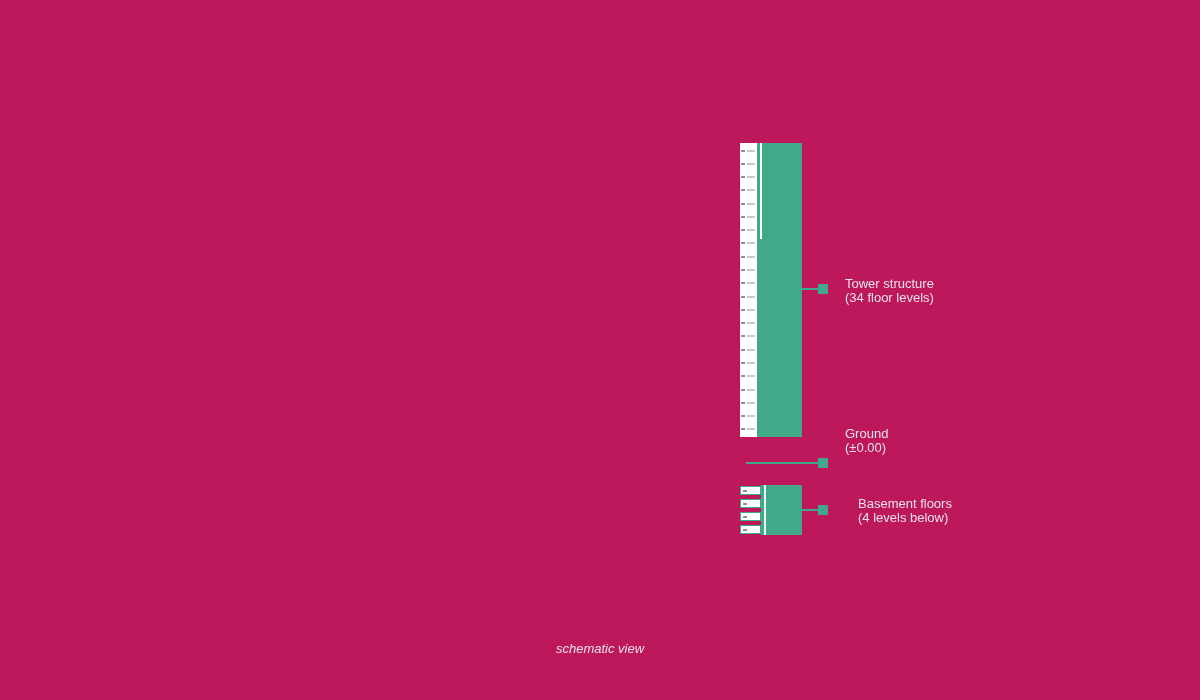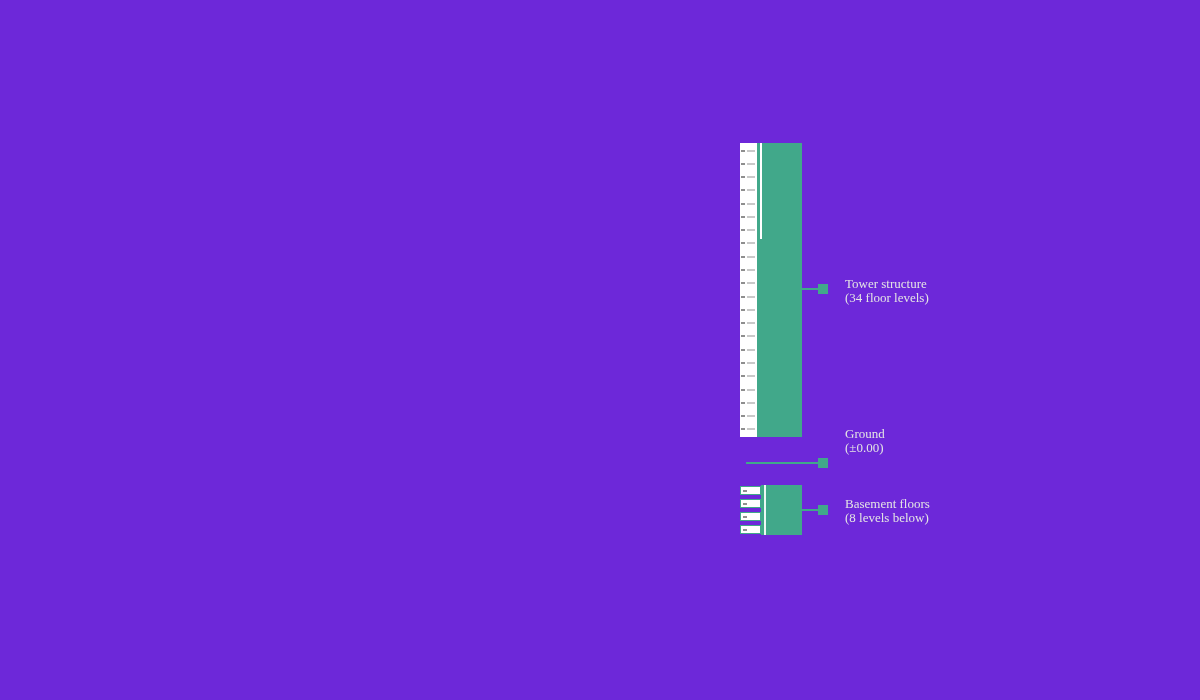--- a/index.html
+++ b/index.html
@@ -3,22 +3,22 @@
 <meta charset="utf-8">
 <style>
   :root{
     --accent:#41a88a;
     --label:#e4e4e4;
   }
   html,body{margin:0;padding:0;background:#ffffff;}
   .canvas{
     position:relative;
     width:1200px;height:700px;
-    background:#6d28d9;
-    font-family:Liberation Serif, serif;
+    background:#be185d;
+    font-family:Liberation Sans, sans-serif;
     overflow:hidden;
   }
 
   
   .stack{position:absolute;left:740px;top:143px;width:62px;height:294px;}
   .floors{
     position:absolute;left:0;top:0;width:17px;height:100%;
     background:#ffffff;box-sizing:border-box;padding:2px 0;
     display:flex;flex-direction:column;justify-content:space-between;
   }
@@ -35,21 +35,21 @@
   .lead-base{left:802px;top:509px;width:16px;}
   .sq{position:absolute;width:10px;height:10px;background:var(--accent);}
   .sq-tower{left:818px;top:284px;}
   .sq-ground{left:818px;top:458px;}
   .sq-base{left:818px;top:505px;}
 
   
   .lbl{position:absolute;left:845px;color:var(--label);font-size:13px;line-height:14px;white-space:nowrap;}
   .lbl-tower{top:277px;}
   .lbl-ground{top:427px;}
-  .lbl-base{top:497px;}
+  .lbl-base{top:497px;margin-left:13px;}
 
   
   .basement{position:absolute;left:740px;top:485px;width:62px;height:50px;}
   .b-rows{
     position:absolute;left:0;top:1px;bottom:1px;width:21px;
     display:flex;flex-direction:column;justify-content:space-between;
   }
   .b-row{
     height:9px;border:1px solid var(--accent);background:#ffffff;
     box-sizing:border-box;display:flex;align-items:center;padding-left:2px;
@@ -193,17 +193,20 @@
       </div>
       </div>
     <div class="b-slab"></div>
     <div class="b-line"></div>
   </div>
 
   <div class="lead lead-base"></div>
   <div class="sq sq-base"></div>
   <div class="lbl lbl-base">
     <div>Basement floors</div>
-    <div>(8 levels below)</div>
-  </div>
-
+    <div>(4 levels below)</div>
+  </div>
+
+  <div class="footer">
+    <span>schematic view</span>
+  </div>
 
 </div>
 
 </body></html>

